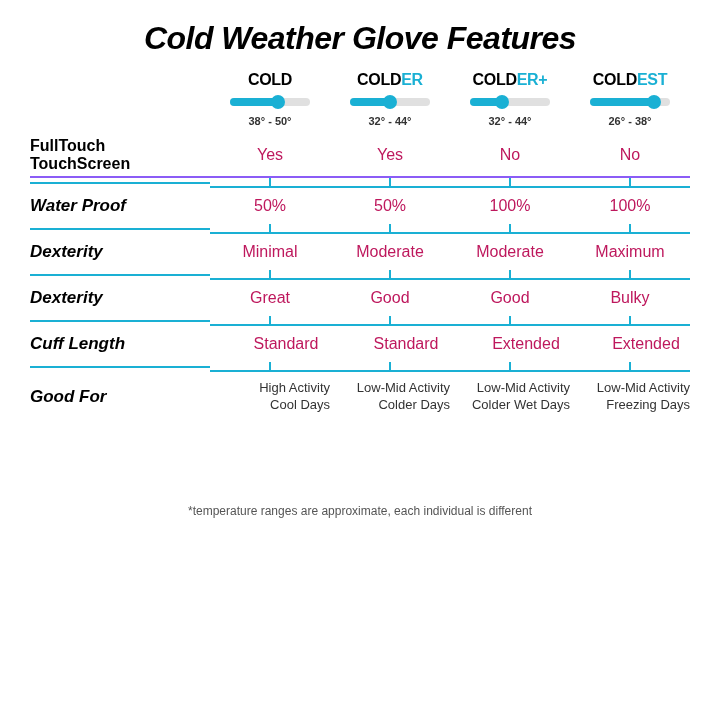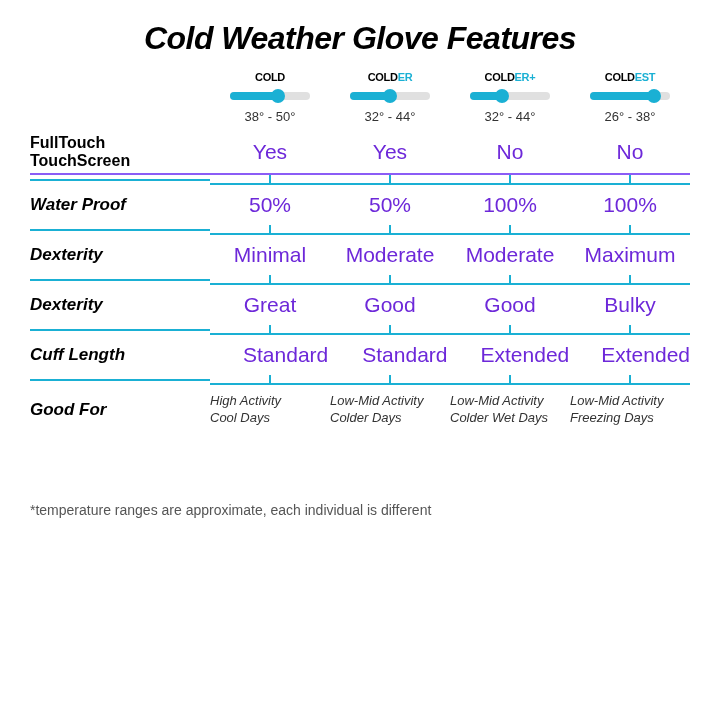--- a/index.html
+++ b/index.html
@@ -39,21 +39,21 @@
 
     .header-cell {
       display: flex;
       flex-direction: column;
       align-items: center;
       gap: 4px;
     }
 
     .thermo-label {
       font-weight: 900;
-      font-size: 11px;
+      font-size: 16px;
       color: #000;
       letter-spacing: -0.3px;
     }
 
     .thermometer {
       width: 80px;
       height: 18px;
       position: relative;
       display: flex;
       align-items: center;
@@ -78,74 +78,74 @@
       width: 14px;
       height: 14px;
       background: #1ab0d4;
       border-radius: 50%;
       position: absolute;
       top: 50%;
       transform: translateY(-50%);
     }
 
     .temp-range {
-      font-size: 13px;
+      font-size: 11px;
       color: #333;
-      font-weight: 400;
+      font-weight: 700;
     }
 
     
     .touchscreen-row {
       display: grid;
       grid-template-columns: 180px 1fr 1fr 1fr 1fr;
       align-items: center;
       padding: 4px 0 4px 0;
       border-bottom: 2px solid #8b5cf6;
     }
 
     .row-label-touch {
       font-weight: 900;
       font-size: 16px;
       color: #000;
       line-height: 1.1;
     }
 
     .cell-value {
       text-align: center;
-      font-size: 21px;
-      color: #6d28d9;
+      font-size: 16px;
+      color: #be185d;
     }
 
     
     .data-row {
       display: grid;
       grid-template-columns: 180px 1fr 1fr 1fr 1fr;
       align-items: center;
       padding: 8px 0;
       border-bottom: 2px solid #1ab0d4;
     }
 
     .row-label {
       font-weight: 900;
       font-size: 17px;
       color: #000;
       font-style: italic;
     }
 
     
     .good-for-cell {
-      text-align: left;
+      text-align: right;
       font-size: 13px;
       color: #333;
       line-height: 1.3;
-      font-style: italic;
     }
 
     .footnote {
-      font-size: 14px;
+      text-align: center;
+      font-size: 12px;
       color: #555;
       margin-top: auto;
       padding-top: 6px;
     }
 
     .full-separator {
       width: 100%;
       display: grid;
       grid-template-columns: 180px 1fr 1fr 1fr 1fr;
       align-items: center;

